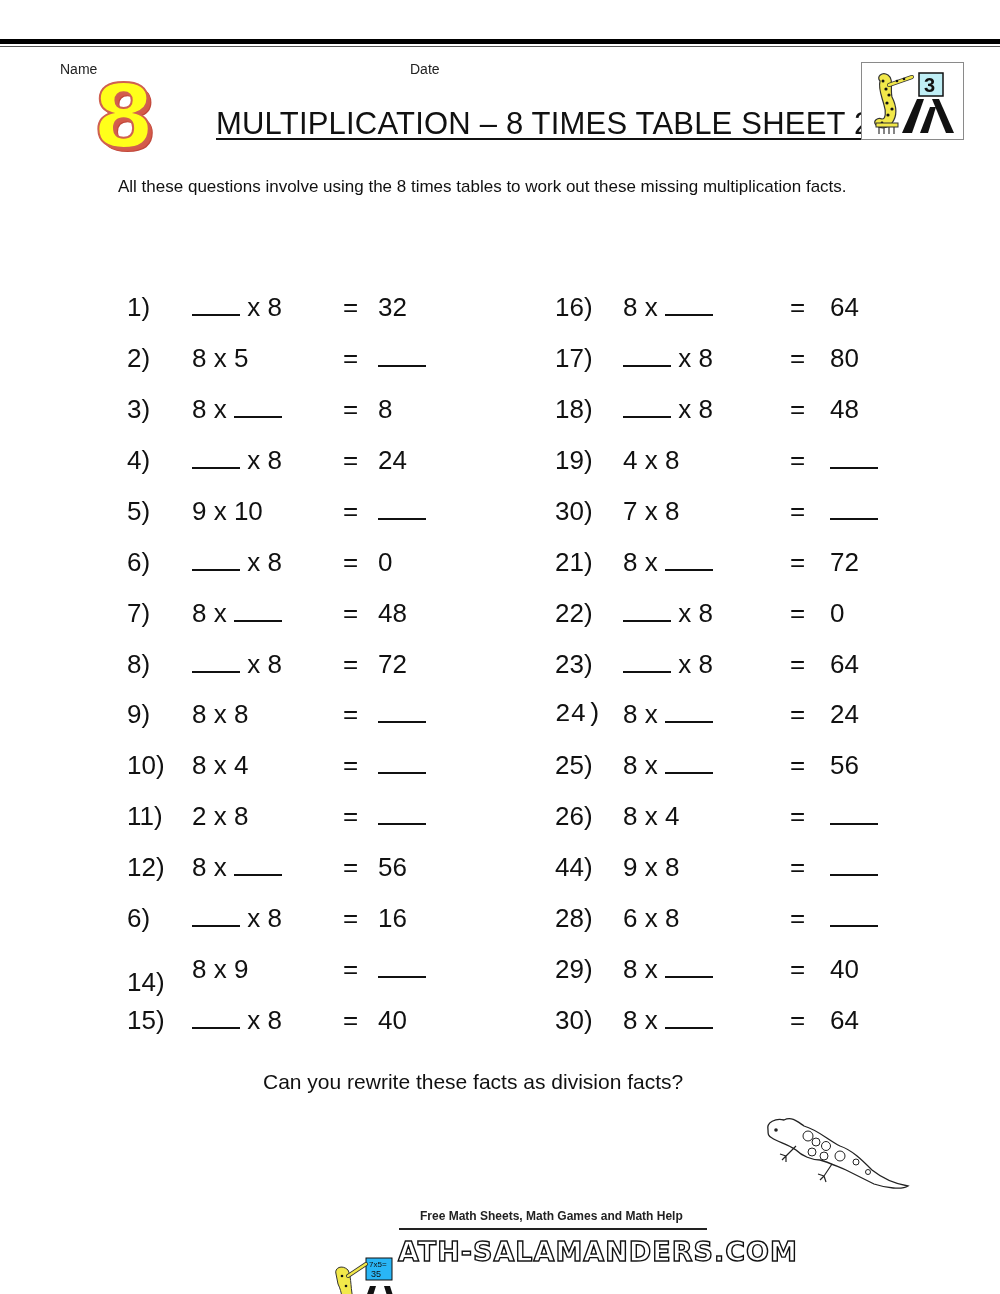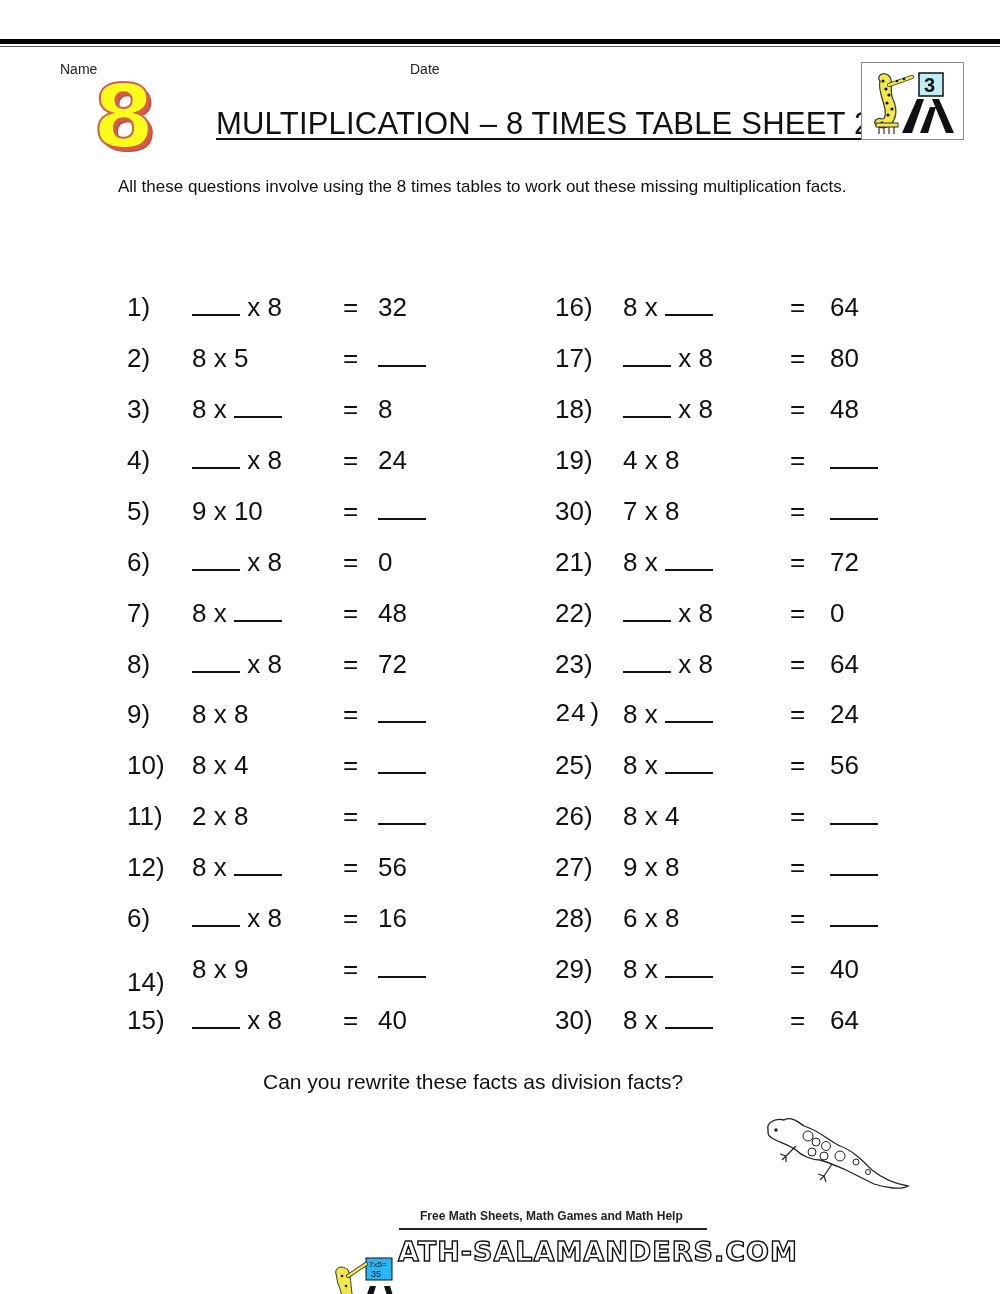--- a/index.html
+++ b/index.html
@@ -203,21 +203,21 @@
     <span class="q" style="left: 790px; top: 699px;">=</span>
     <span class="q" style="left: 830px; top: 699px;">24</span>
     <span class="q" style="left: 555px; top: 750px;">25)</span>
     <span class="q" style="left: 623px; top: 750px;"><span>8 x</span> <span class="blank"></span></span>
     <span class="q" style="left: 790px; top: 750px;">=</span>
     <span class="q" style="left: 830px; top: 750px;">56</span>
     <span class="q" style="left: 555px; top: 801px;">26)</span>
     <span class="q" style="left: 623px; top: 801px;"><span>8 x 4</span></span>
     <span class="q" style="left: 790px; top: 801px;">=</span>
     <span class="q" style="left: 830px; top: 801px;"><span class="blank"></span></span>
-    <span class="q" style="left: 555px; top: 852px;">27)</span>
+    <span class="q" style="left: 555px; top: 852px;">44)</span>
     <span class="q" style="left: 623px; top: 852px;"><span>9 x 8</span></span>
     <span class="q" style="left: 790px; top: 852px;">=</span>
     <span class="q" style="left: 830px; top: 852px;"><span class="blank"></span></span>
     <span class="q" style="left: 555px; top: 903px;">28)</span>
     <span class="q" style="left: 623px; top: 903px;"><span>6 x 8</span></span>
     <span class="q" style="left: 790px; top: 903px;">=</span>
     <span class="q" style="left: 830px; top: 903px;"><span class="blank"></span></span>
     <span class="q" style="left: 555px; top: 954px;">29)</span>
     <span class="q" style="left: 623px; top: 954px;"><span>8 x</span> <span class="blank"></span></span>
     <span class="q" style="left: 790px; top: 954px;">=</span>

